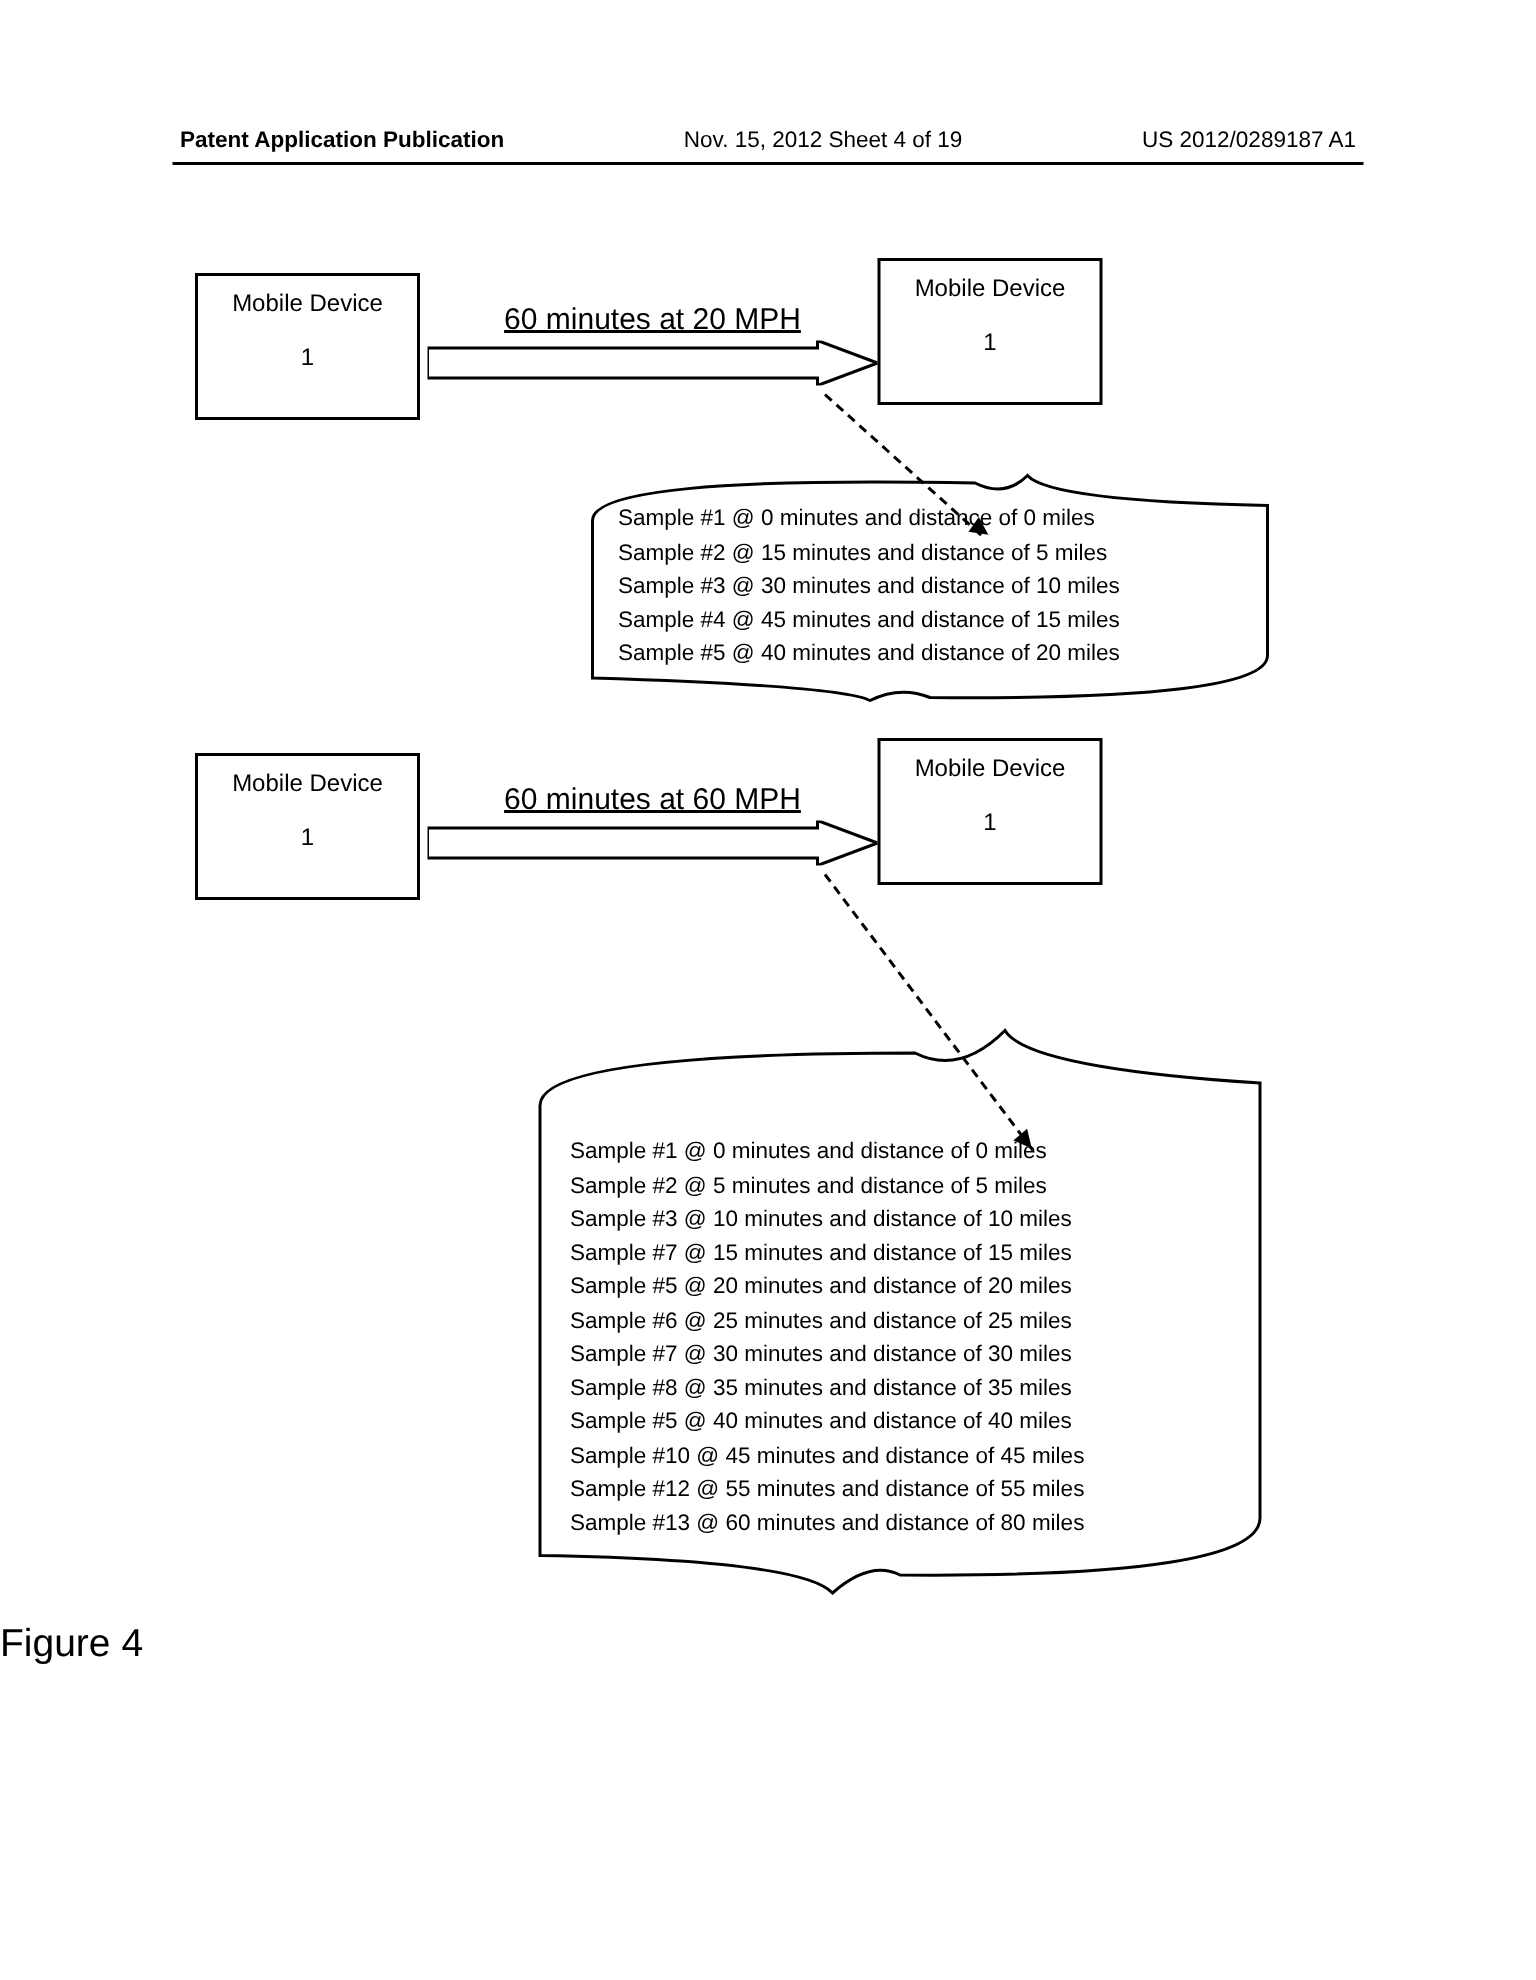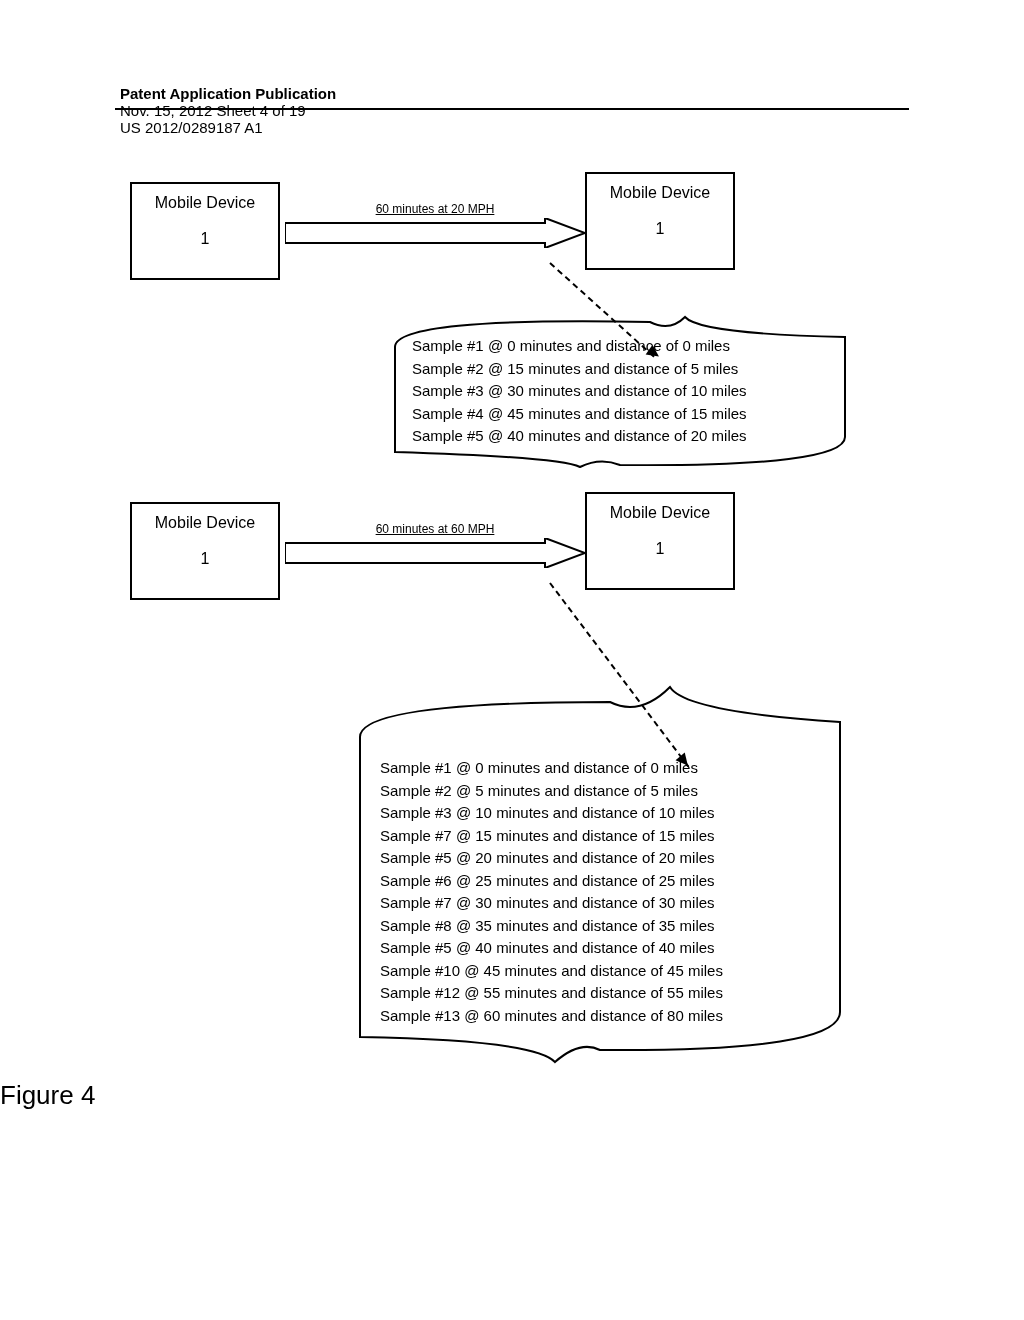--- a/index.html
+++ b/index.html
@@ -16,21 +16,20 @@
     }
     .header {
       position: absolute;
       top: 85px;
       left: 0;
       right: 0;
       display: flex;
       justify-content: space-between;
       padding: 0 120px;
       font-size: 15px;
-      flex-direction: column;
     }
     .header-left { font-weight: bold; }
     .header-center { font-weight: normal; }
     .header-right { font-weight: normal; }
     .header-divider {
       position: absolute;
       top: 108px;
       left: 115px;
       right: 115px;
       border-top: 2px solid black;
@@ -65,21 +64,21 @@
     .arrow-container {
       position: absolute;
       left: 155px;
       top: 20px;
       width: 300px;
       height: 60px;
     }
     .arrow-label {
       text-align: center;
       text-decoration: underline;
-      font-size: 12px;
+      font-size: 20px;
       margin-bottom: 2px;
     }
     .arrow-shape {
       width: 100%;
       height: 30px;
     }
     .dashed-line {
       position: absolute;
       border-top: 2px dashed black;
       transform-origin: left center;

